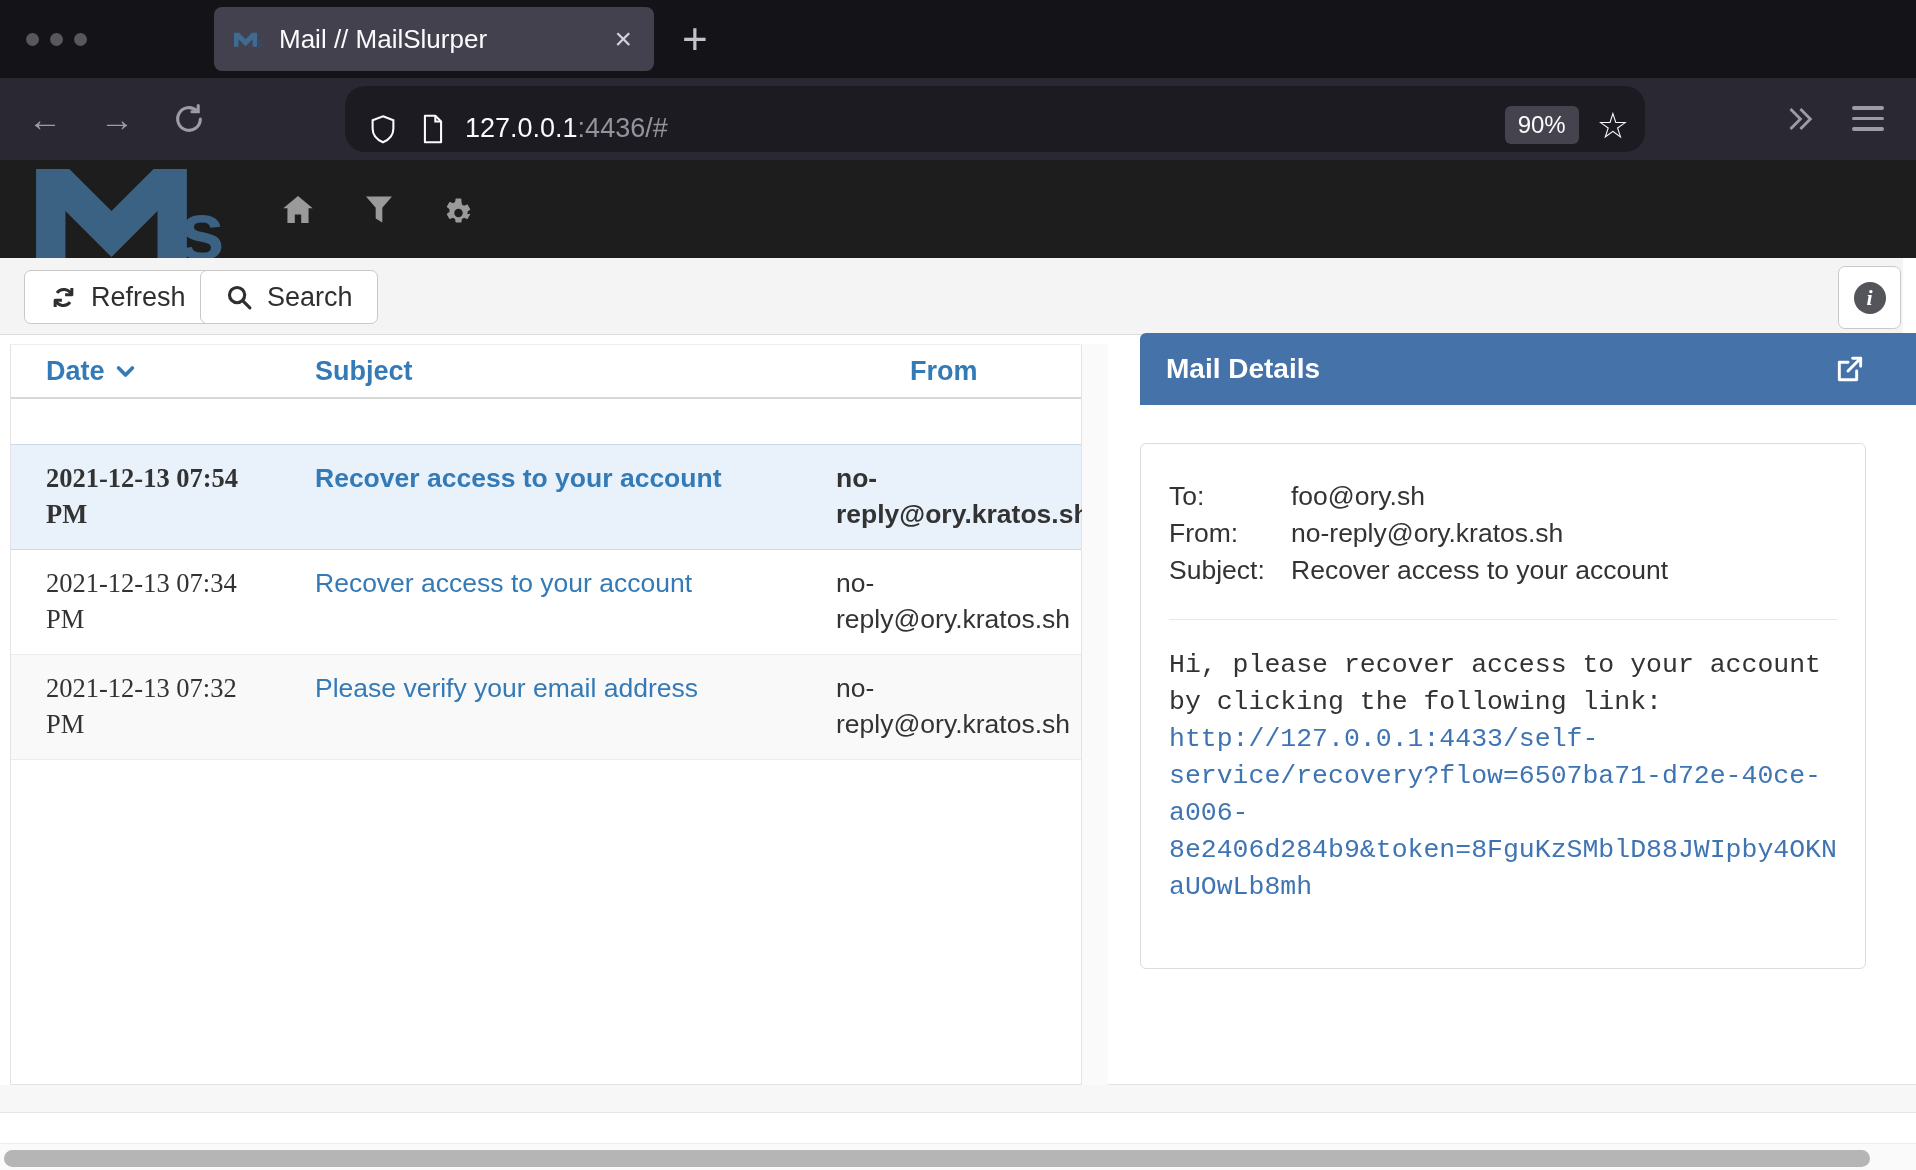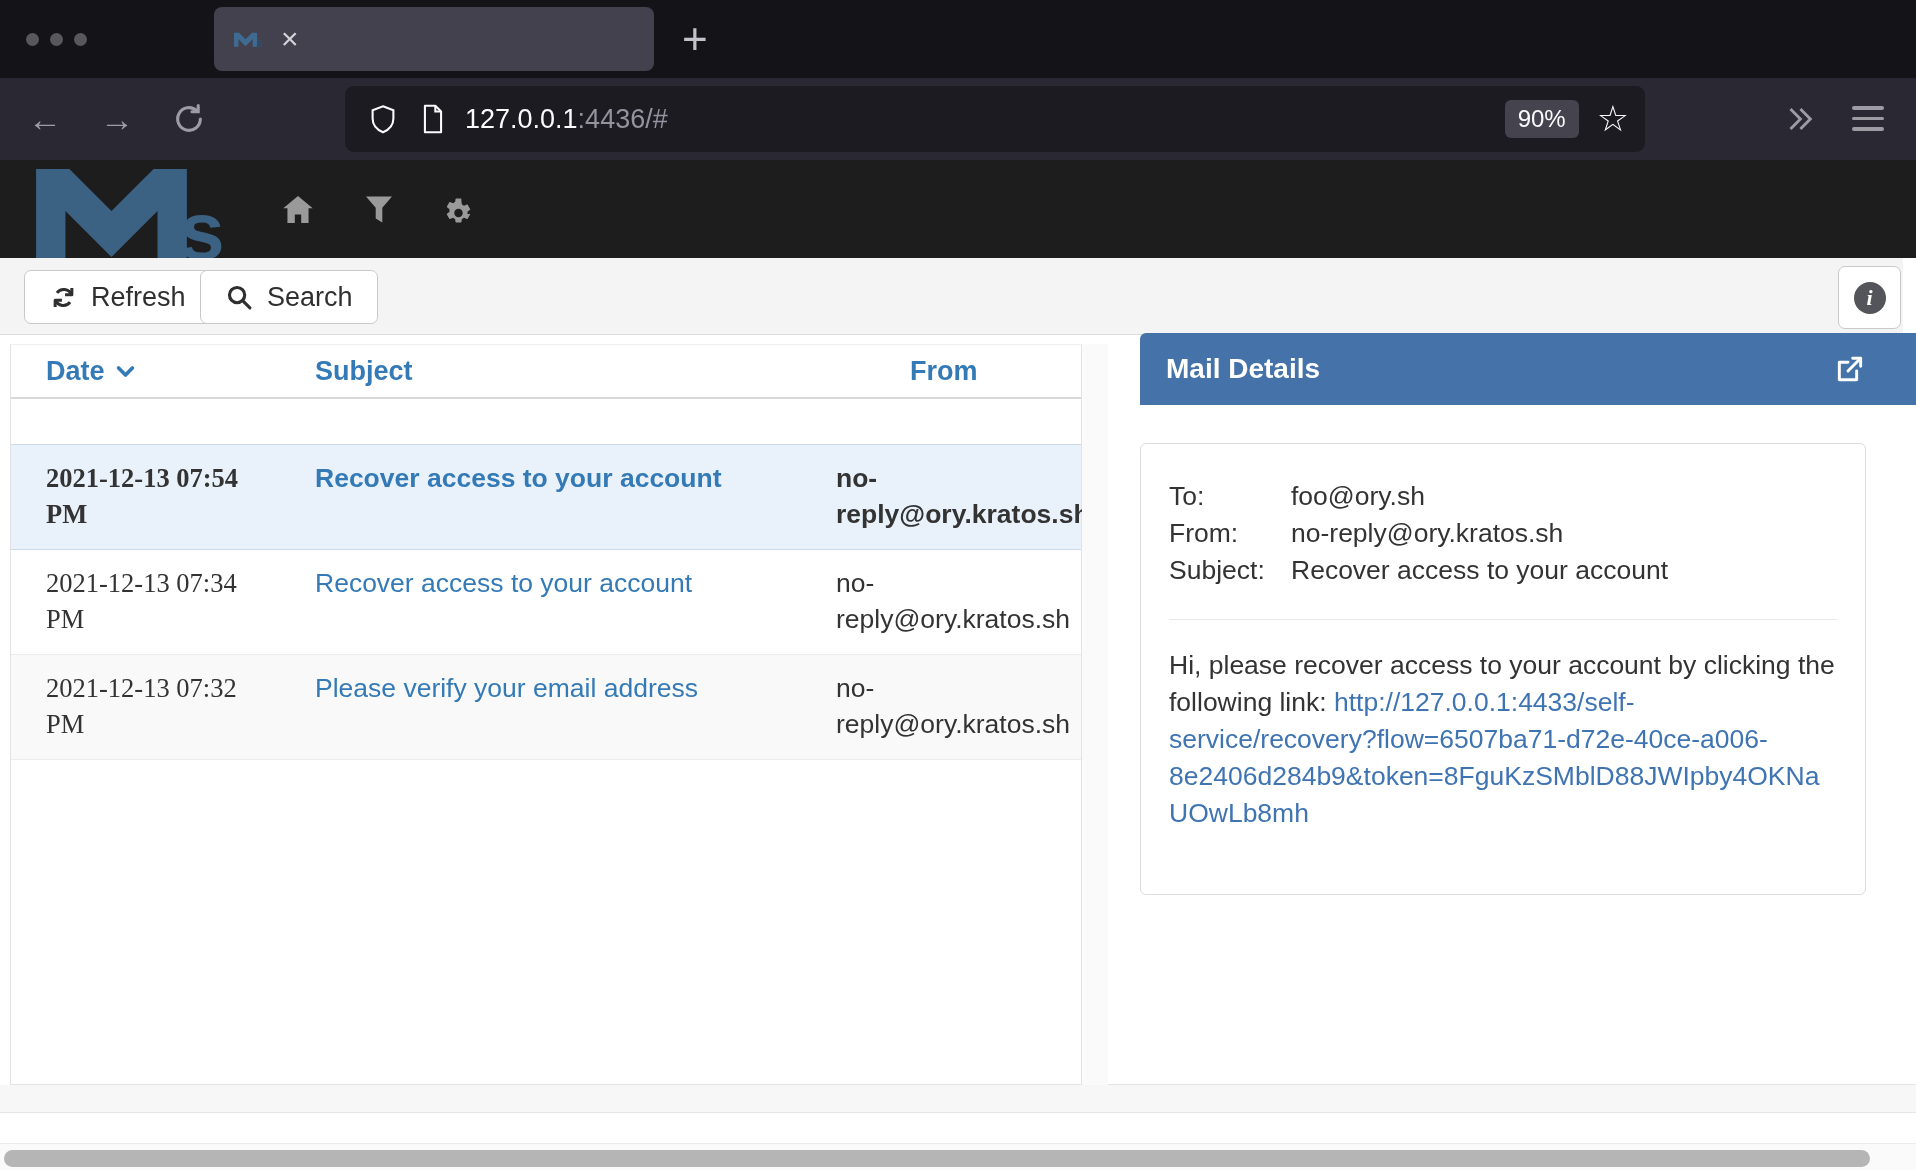--- a/index.html
+++ b/index.html
@@ -15,21 +15,21 @@
        border-radius:8px;display:flex;align-items:center;padding:0 20px;box-sizing:border-box;}
   .tab-favicon{width:30px;height:19px;margin-right:15px;flex:0 0 auto;}
   .tab-title{flex:1;font-size:26px;color:#fbfbfe;white-space:nowrap;overflow:hidden;}
   .tab-close{font-size:30px;color:#d3d3da;line-height:1;padding:0 2px;}
   .new-tab{position:absolute;left:682px;top:12px;font-size:44px;font-weight:300;color:#c3c2cb;line-height:54px;}
   .toolbar{position:absolute;top:78px;left:0;right:0;height:82px;background:#2a2933;}
   .nav-arrow{position:absolute;top:20px;font-size:34px;color:#9d9ca5;line-height:42px;}
   .nav-back{left:28px;} .nav-fwd{left:100px;}
   .nav-reload{position:absolute;left:172px;top:24px;}
   .urlbar{position:absolute;left:345px;top:8px;width:1300px;height:66px;background:#1c1b22;
-          border-radius:9px;display:flex;align-items:center;padding:8px 16px;box-sizing:border-box;}
+          border-radius:20px;display:flex;align-items:flex-end;padding:8px 16px;box-sizing:border-box;}
   .shield-ic{margin:0 10px 0 8px;} .doc-ic{margin:0 12px 0 14px;}
   .url-text{font-size:27px;margin-left:8px;}
   .url-host{color:#fbfbfe;} .url-rest{color:#93929d;}
   .url-spacer{flex:1;}
   .zoom-badge{background:#45444e;border-radius:6px;padding:5px 13px;font-size:24px;color:#fbfbfe;}
   .star-ic{font-size:36px;color:#fbfbfe;margin-left:18px;font-family:"DejaVu Sans",sans-serif;line-height:1;}
   .overflow-ic{position:absolute;left:1782px;top:26px;}
   .menu-ic{position:absolute;left:1852px;top:28px;display:flex;flex-direction:column;gap:7px;}
   .menu-ic span{display:block;width:32px;height:3.5px;background:#9d9ca5;border-radius:2px;}
   
@@ -70,21 +70,21 @@
                   border-bottom:1px solid #e3e3e3;box-sizing:border-box;}
   .details-header{position:absolute;left:1140px;top:333px;width:776px;height:72px;background:#4573a9;
                   border-radius:6px 0 0 0;color:#fff;display:flex;align-items:center;padding:0 26px;
                   box-sizing:border-box;font-size:28px;font-weight:bold;}
   .ext-ic{margin-left:auto;margin-right:24px;}
   .details-card{position:absolute;left:1140px;top:443px;width:726px;background:#fff;border:1px solid #dcdcdc;
                 border-radius:6px;padding:34px 28px 36px;box-sizing:border-box;font-size:26.5px;}
   .meta-row{display:flex;line-height:37px;}
   .meta-label{width:122px;flex:0 0 auto;}
   .meta-divider{border-top:1px solid #e8e8e8;margin-top:30px;}
-  .mail-body{line-height:37px;overflow-wrap:break-word;}
+  .mail-body{line-height:37px;overflow-wrap:break-word;font-family:Liberation Mono, monospace;}
   .mail-body a{color:#3f74b3;text-decoration:none;}
   
   .footer-gray{position:absolute;left:0;right:0;top:1085px;height:28px;background:#f7f7f7;border-bottom:1px solid #e5e5e5;box-sizing:border-box;}
   .footer-white{position:absolute;left:0;right:0;top:1113px;height:31px;background:#fff;border-bottom:1px solid #ececec;box-sizing:border-box;}
   .scroll-track{position:absolute;left:0;right:0;top:1144px;height:26px;background:#fafafa;}
   .scrollbar{position:absolute;left:4px;top:1150px;width:1866px;height:17px;background:#b5b5b5;border-radius:9px;}
   svg{display:block;}
 </style>
 </head>
 <body>
@@ -95,20 +95,21 @@
     <div class="window-dots">
       <span class="dot"></span>
       <span class="dot"></span>
       <span class="dot"></span>
     </div>
     <div class="tab">
       <svg class="tab-favicon" viewBox="0 0 200 97">
         <path fill="#3f6b93" d="M0 97V4h34l43 43L120 4h34v93h-30V47L77 94 30 47v50z"></path>
         <text x="146" y="96" font-size="82" font-weight="bold" fill="#2e4f70" font-family="Liberation Sans,sans-serif">s</text>
       </svg>
+      <span class="tab-title">Mail // MailSlurper</span>
       <span class="tab-close">×</span>
     </div>
     <div class="new-tab">+</div>
   </div>
 
   <div class="toolbar">
     <span class="nav-arrow nav-back">←</span>
     <span class="nav-arrow nav-fwd">→</span>
     <span class="nav-reload">
       <svg width="34" height="34" viewBox="0 0 24 24" fill="none" stroke="#9d9ca5" stroke-width="2.2" stroke-linecap="round">

